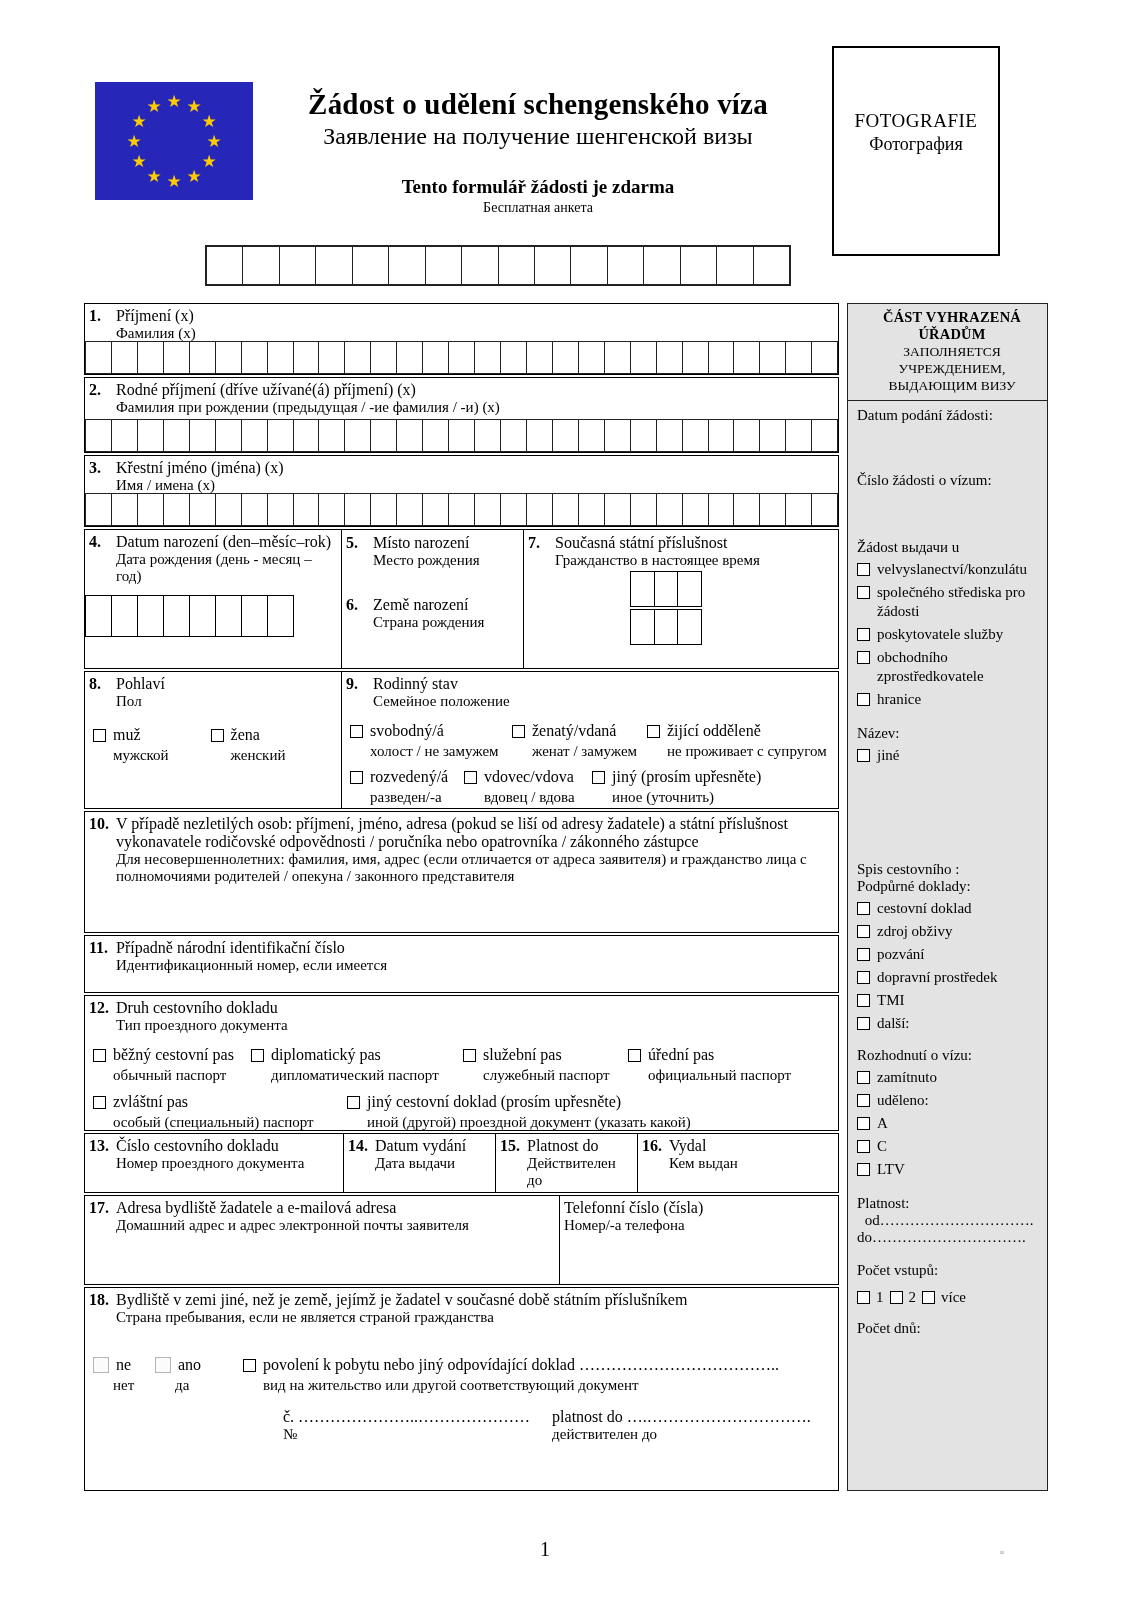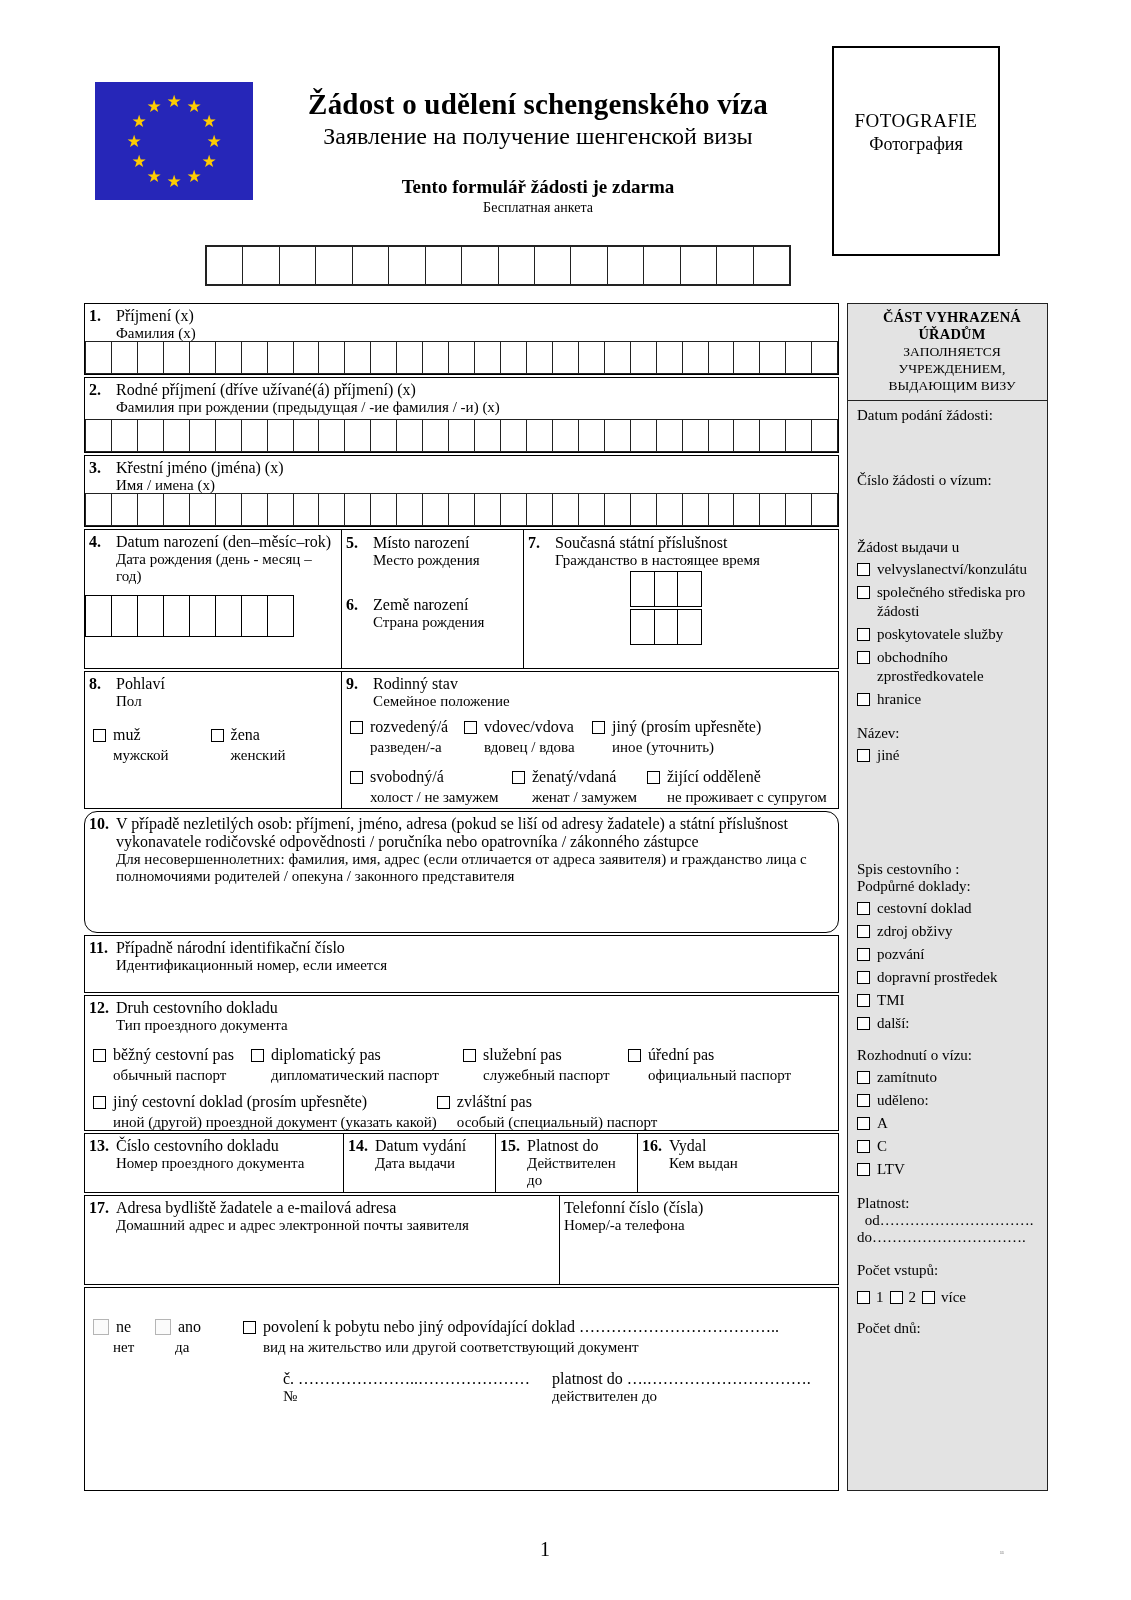--- a/index.html
+++ b/index.html
@@ -346,20 +346,43 @@
           </div>
         </div>
         <div class="col" style="flex:1;">
           <div class="fl">
             <span class="num">9.</span>
             <div>
               <div class="cs">Rodinný stav</div>
               <div class="ru">Семейное положение</div>
             </div>
           </div>
+          <div class="optrow" style="margin-top:12px;">
+            <div class="opt" style="width:162px;">
+              <div class="line1">
+                  <span class="cb"></span>
+                <span class="cs">svobodný/á</span>
+                </div>
+              <span class="ru">холост / не замужем</span>
+            </div>
+            <div class="opt" style="width:135px;">
+              <div class="line1">
+                  <span class="cb"></span>
+                <span class="cs">ženatý/vdaná</span>
+                </div>
+              <span class="ru">женат / замужем</span>
+            </div>
+            <div class="opt">
+              <div class="line1">
+                  <span class="cb"></span>
+                <span class="cs">žijící odděleně</span>
+                </div>
+              <span class="ru">не проживает с супругом</span>
+            </div>
+          </div>
           <div class="optrow" style="margin-top:8px;">
             <div class="opt" style="width:114px;">
               <div class="line1">
                   <span class="cb"></span>
                 <span class="cs">rozvedený/á</span>
                 </div>
               <span class="ru">разведен/-а</span>
             </div>
             <div class="opt" style="width:128px;">
               <div class="line1">
@@ -369,48 +392,25 @@
               <span class="ru">вдовец / вдова</span>
             </div>
             <div class="opt">
               <div class="line1">
                   <span class="cb"></span>
                 <span class="cs">jiný (prosím upřesněte)</span>
                 </div>
               <span class="ru">иное (уточнить)</span>
             </div>
           </div>
-          <div class="optrow" style="margin-top:12px;">
-            <div class="opt" style="width:162px;">
-              <div class="line1">
-                  <span class="cb"></span>
-                <span class="cs">svobodný/á</span>
-                </div>
-              <span class="ru">холост / не замужем</span>
-            </div>
-            <div class="opt" style="width:135px;">
-              <div class="line1">
-                  <span class="cb"></span>
-                <span class="cs">ženatý/vdaná</span>
-                </div>
-              <span class="ru">женат / замужем</span>
-            </div>
-            <div class="opt">
-              <div class="line1">
-                  <span class="cb"></span>
-                <span class="cs">žijící odděleně</span>
-                </div>
-              <span class="ru">не проживает с супругом</span>
-            </div>
-          </div>
-        </div>
-      </div>
-    </div>
-
-    <div class="section" style="height:122px;border-radius:13px;">
+        </div>
+      </div>
+    </div>
+
+    <div class="section" style="height:122px;">
       <div class="fl">
         <span class="num">10.</span>
         <div style="padding-right:6px;">
           <div class="cs">V případě nezletilých osob: příjmení, jméno, adresa (pokud se liší od adresy žadatele) a státní příslušnost vykonavatele rodičovské odpovědnosti / poručníka nebo opatrovníka / zákonného zástupce</div>
           <div class="ru">Для несовершеннолетних: фамилия, имя, адрес (если отличается от адреса заявителя) и гражданство лица с полномочиями родителей / опекуна / законного представителя</div>
         </div>
       </div>
       <div class="writearea" style="height:36px;"></div>
     </div>
 
@@ -457,33 +457,33 @@
         </div>
         <div class="opt">
           <div class="line1">
               <span class="cb"></span>
             <span class="cs">úřední pas</span>
             </div>
           <span class="ru">официальный паспорт</span>
         </div>
       </div>
       <div class="optrow" style="margin-top:9px;">
+        <div class="opt" style="width:254px;">
+          <div class="line1">
+              <span class="cb"></span>
+            <span class="cs">zvláštní pas</span>
+            </div>
+          <span class="ru">особый (специальный) паспорт</span>
+        </div>
         <div class="opt">
           <div class="line1">
               <span class="cb"></span>
             <span class="cs">jiný cestovní doklad (prosím upřesněte)</span>
             </div>
           <span class="ru">иной (другой) проездной документ (указать какой)</span>
-        </div>
-        <div class="opt" style="width:254px;">
-          <div class="line1">
-              <span class="cb"></span>
-            <span class="cs">zvláštní pas</span>
-            </div>
-          <span class="ru">особый (специальный) паспорт</span>
         </div>
       </div>
     </div>
 
     <div class="section s1316" style="height:60px;">
       <div class="cols">
         <div class="col" style="width:258px;">
           <div class="fl">
             <span class="num">13.</span>
             <div>
@@ -540,20 +540,27 @@
               <div class="cs">Telefonní číslo (čísla)</div>
               <div class="ru">Номер/-а телефона</div>
             </div>
           </div>
           <div class="writearea" style="height:30px;"></div>
         </div>
       </div>
     </div>
 
     <div class="section" style="height:204px;">
+      <div class="fl">
+        <span class="num">18.</span>
+        <div>
+          <div class="cs">Bydliště v zemi jiné, než je země, jejímž je žadatel v současné době státním příslušníkem</div>
+          <div class="ru">Страна пребывания, если не является страной гражданства</div>
+        </div>
+      </div>
       <div class="s18-opts">
         <div class="opt" style="width:62px;">
           <div class="line1">
               <span class="cb gray"></span>
             <span class="cs">ne</span>
             </div>
           <span class="ru">нет</span>
         </div>
         <div class="opt" style="width:88px;">
           <div class="line1">

